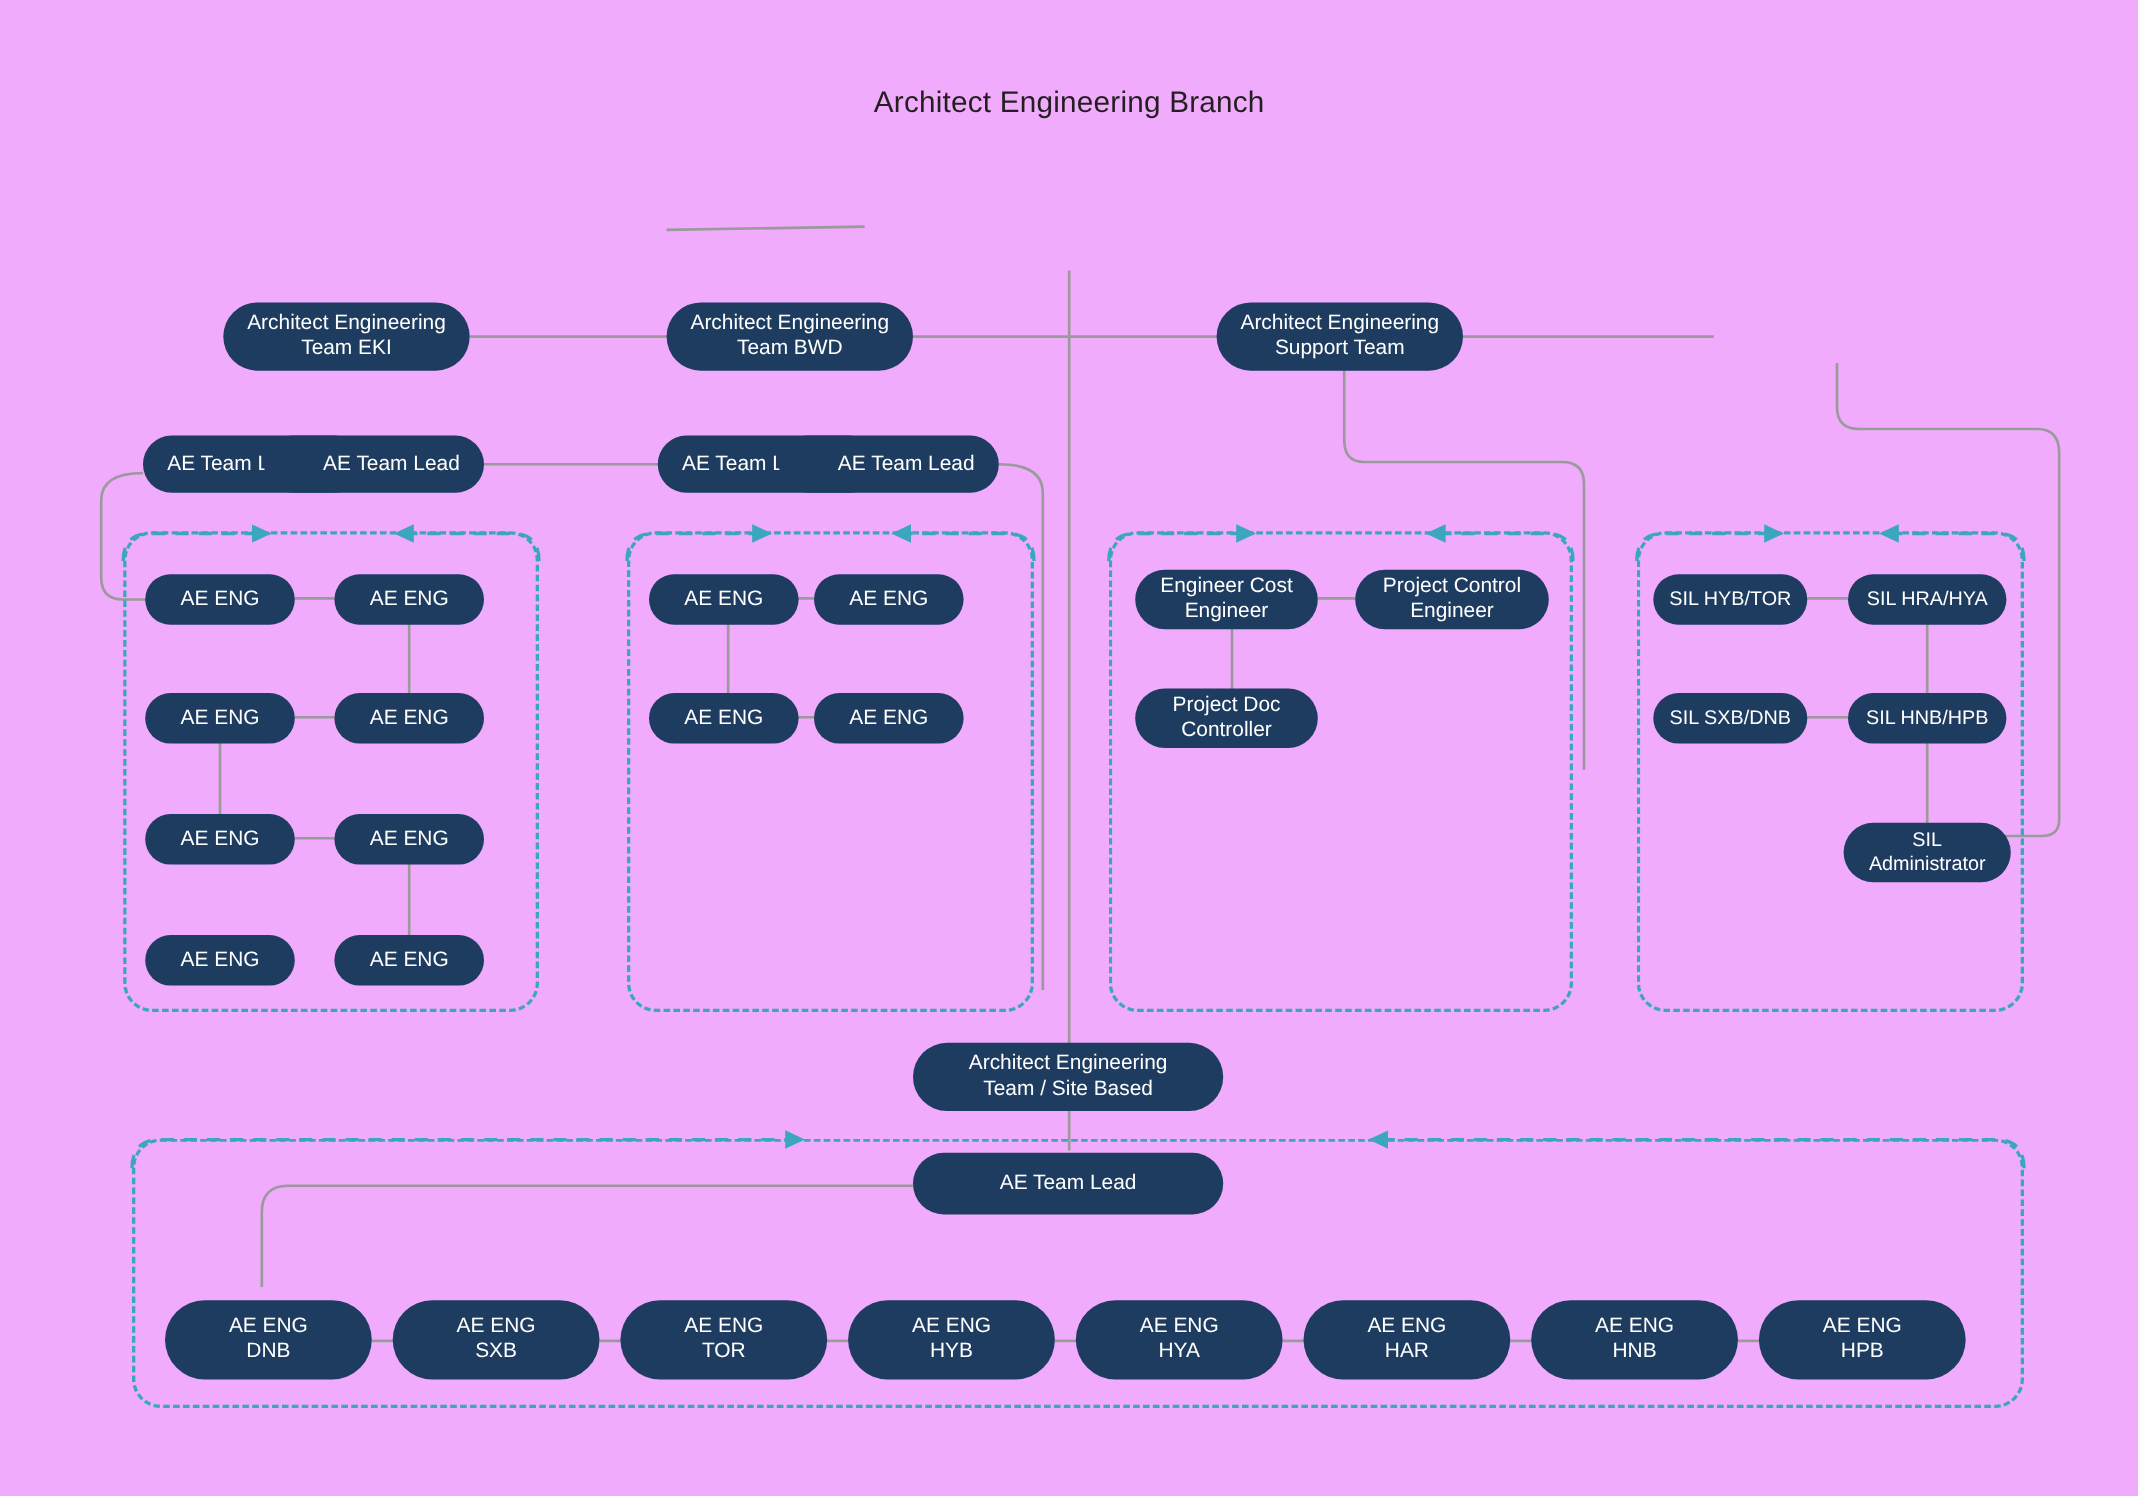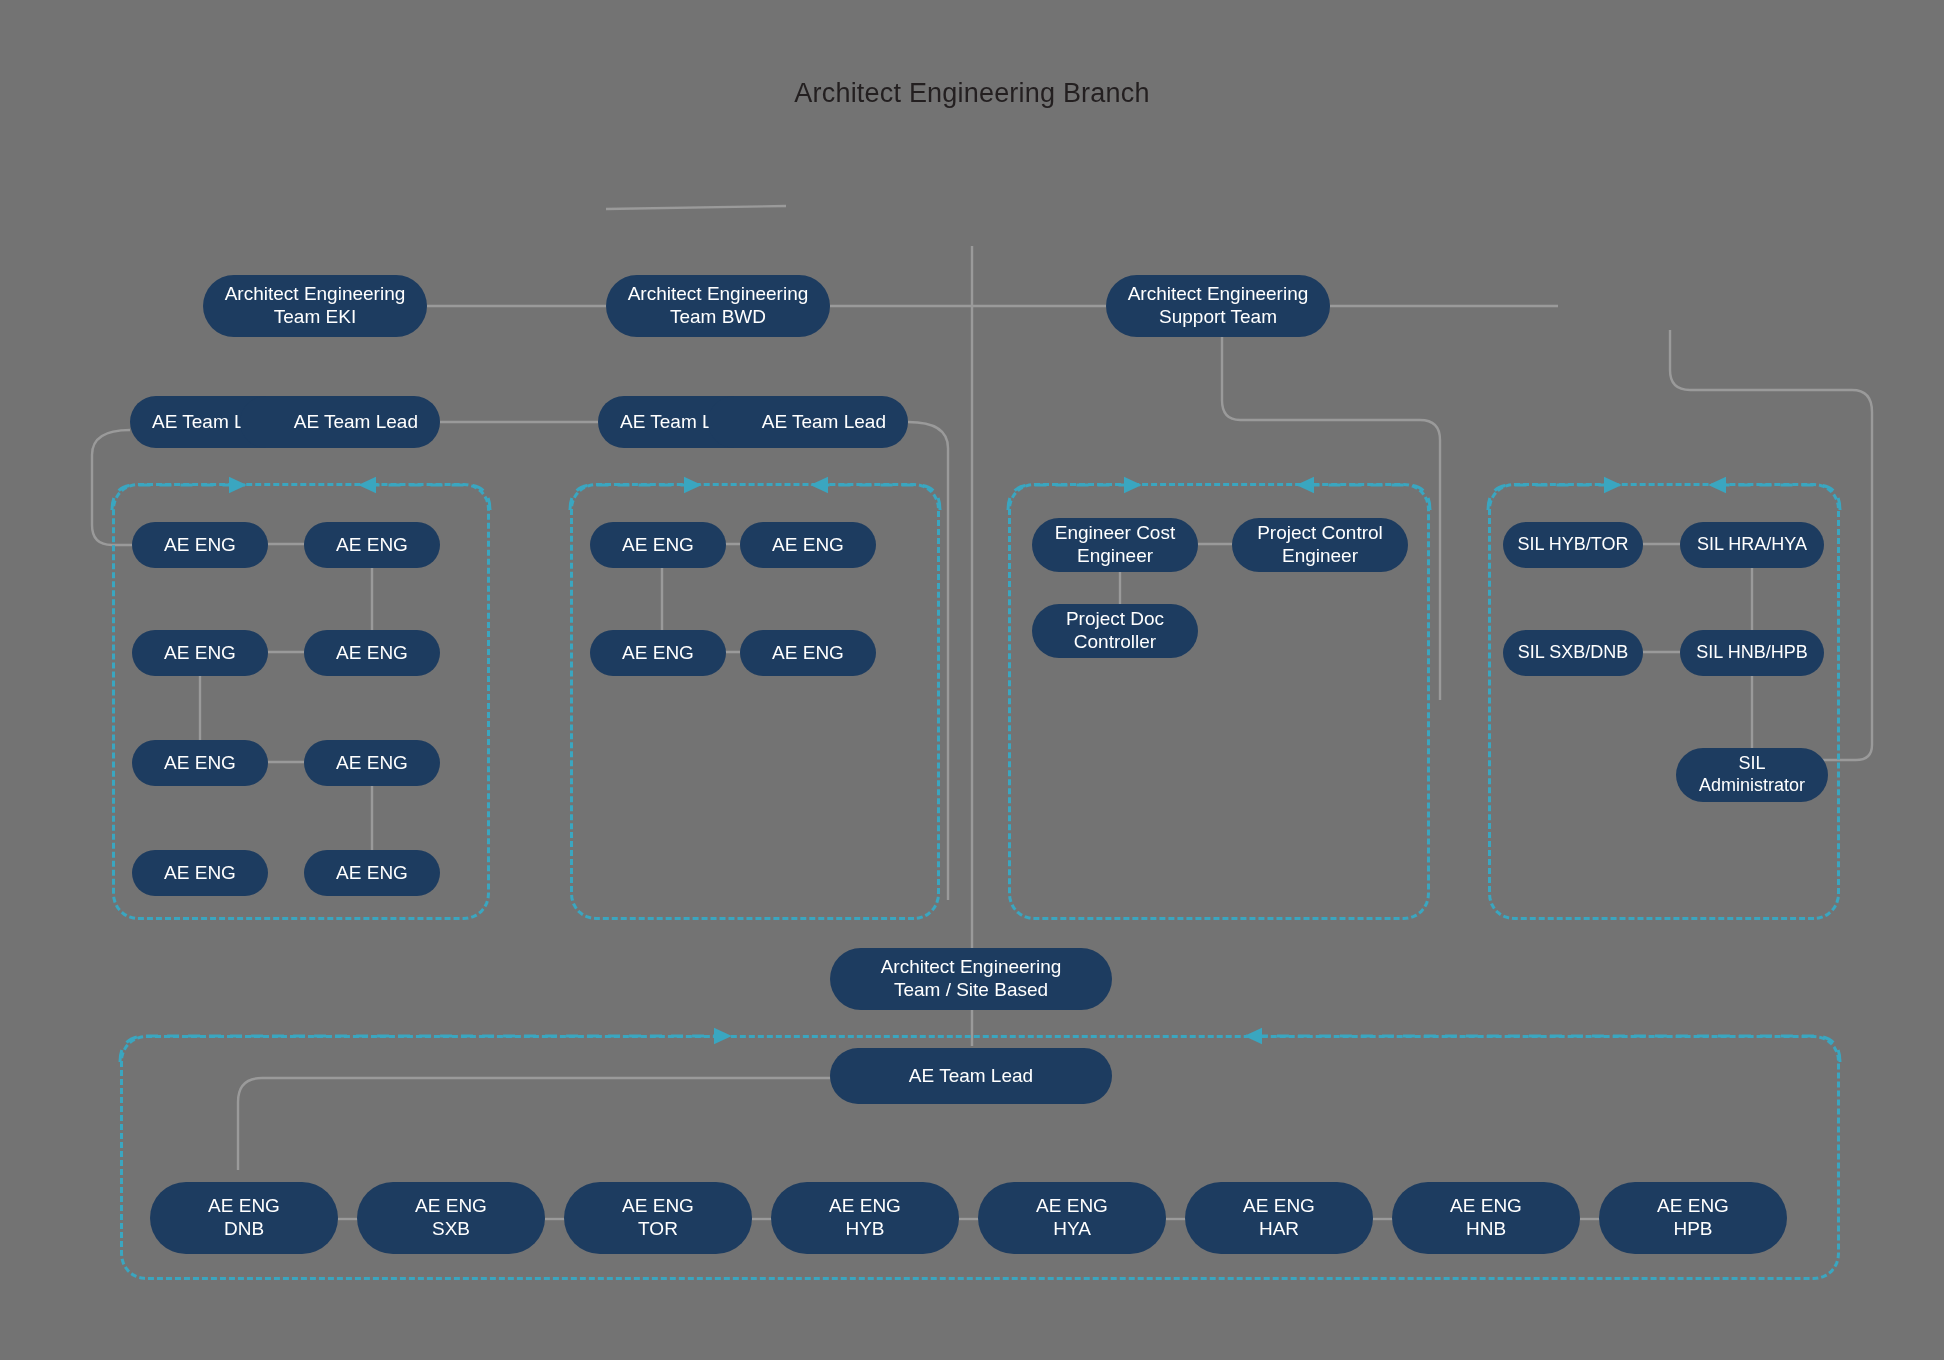--- a/index.html
+++ b/index.html
@@ -10,21 +10,21 @@
   body {
     width: 1944px;
     height: 1360px;
     font-family: "Liberation Sans", sans-serif;
     overflow: hidden;
   }
   #canvas {
     position: relative;
     width: 1944px;
     height: 1360px;
-    background: #737373;
+    background: #f0abfc;
   }
   #edges {
     position: absolute;
     left: 0; top: 0;
     width: 1944px;
     height: 1360px;
     pointer-events: none;
   }
   .title {
     position: absolute;
@@ -229,21 +229,21 @@
       <div>Engineer Cost</div>
       <div>Engineer</div>
     </div>
   </div>
   <div class="node two-line" style="left:1232px; top:518px; width:176px; height:54px;">
     <div>
       <div>Project Control</div>
       <div>Engineer</div>
     </div>
   </div>
-  <div class="node two-line" style="left:1032px; top:604px; width:166px; height:54px;">
+  <div class="node two-line" style="left:1032px; top:626px; width:166px; height:54px;">
     <div>
       <div>Project Doc</div>
       <div>Controller</div>
     </div>
   </div>
 
   <div class="node" style="left:1503px; top:522px; width:140px; height:46px; font-size:18px;">
     <span>SIL HYB/TOR</span>
   </div>
   <div class="node" style="left:1680px; top:522px; width:144px; height:46px; font-size:18px;">

